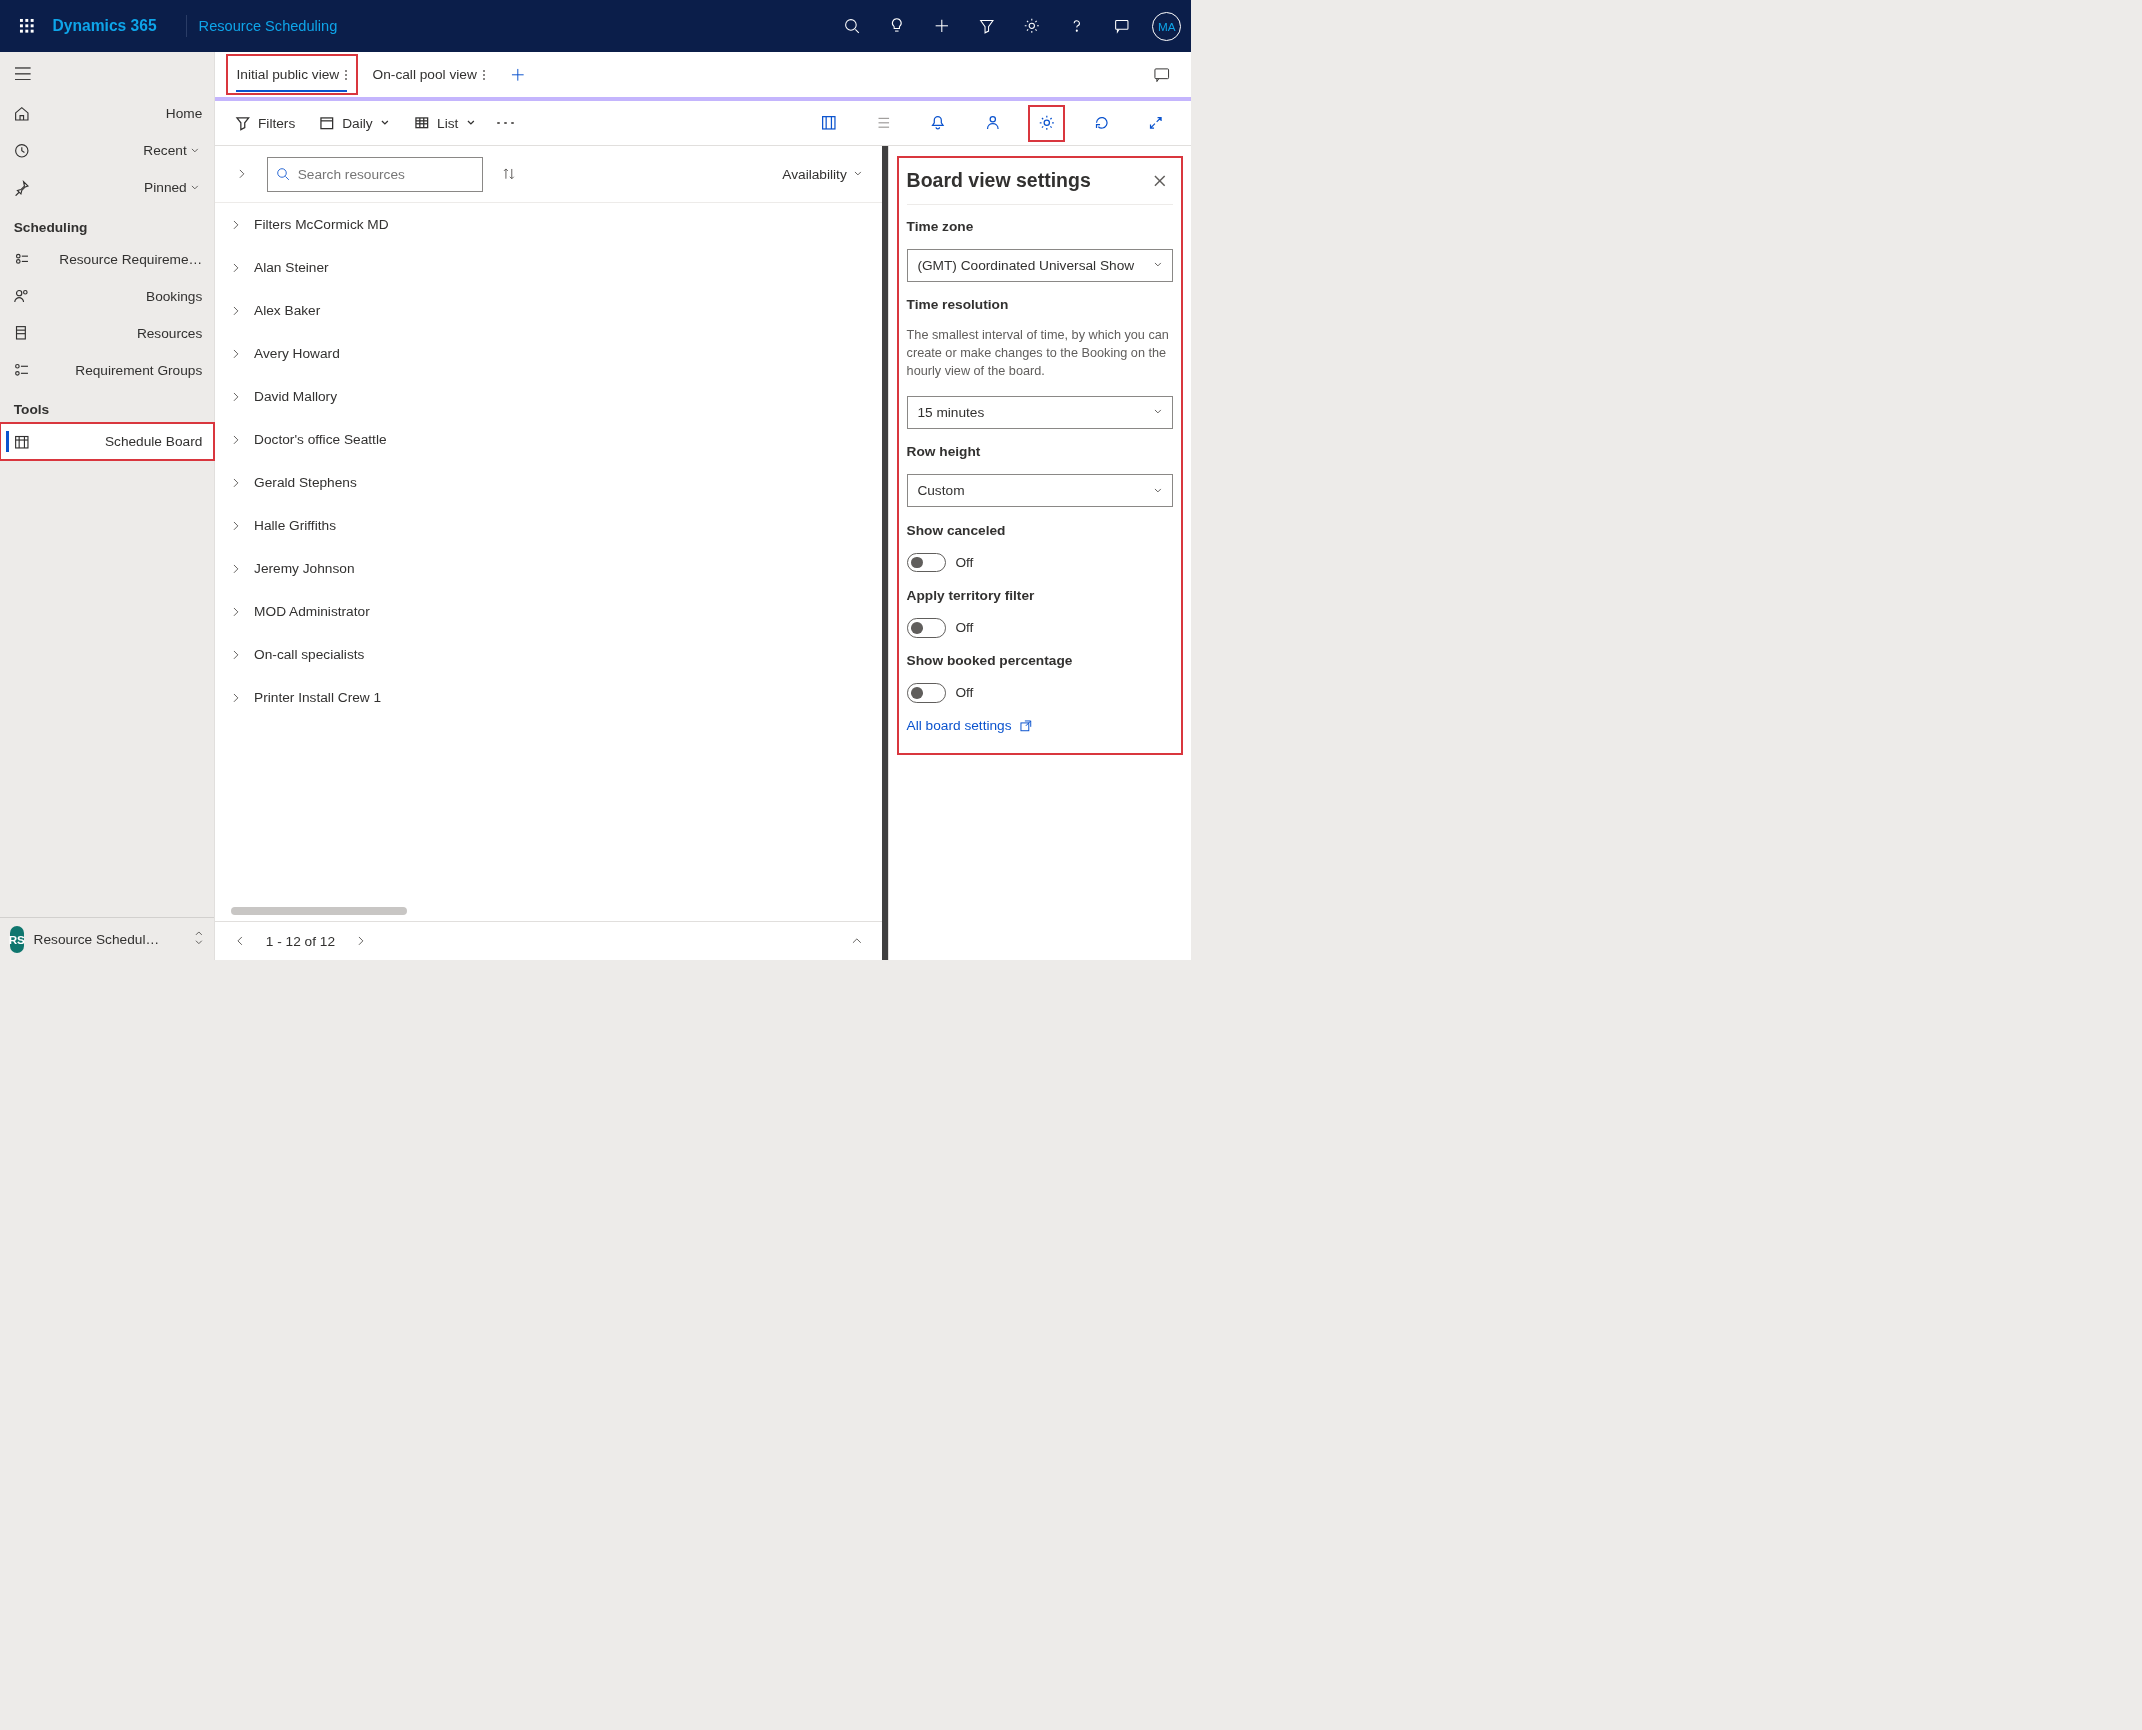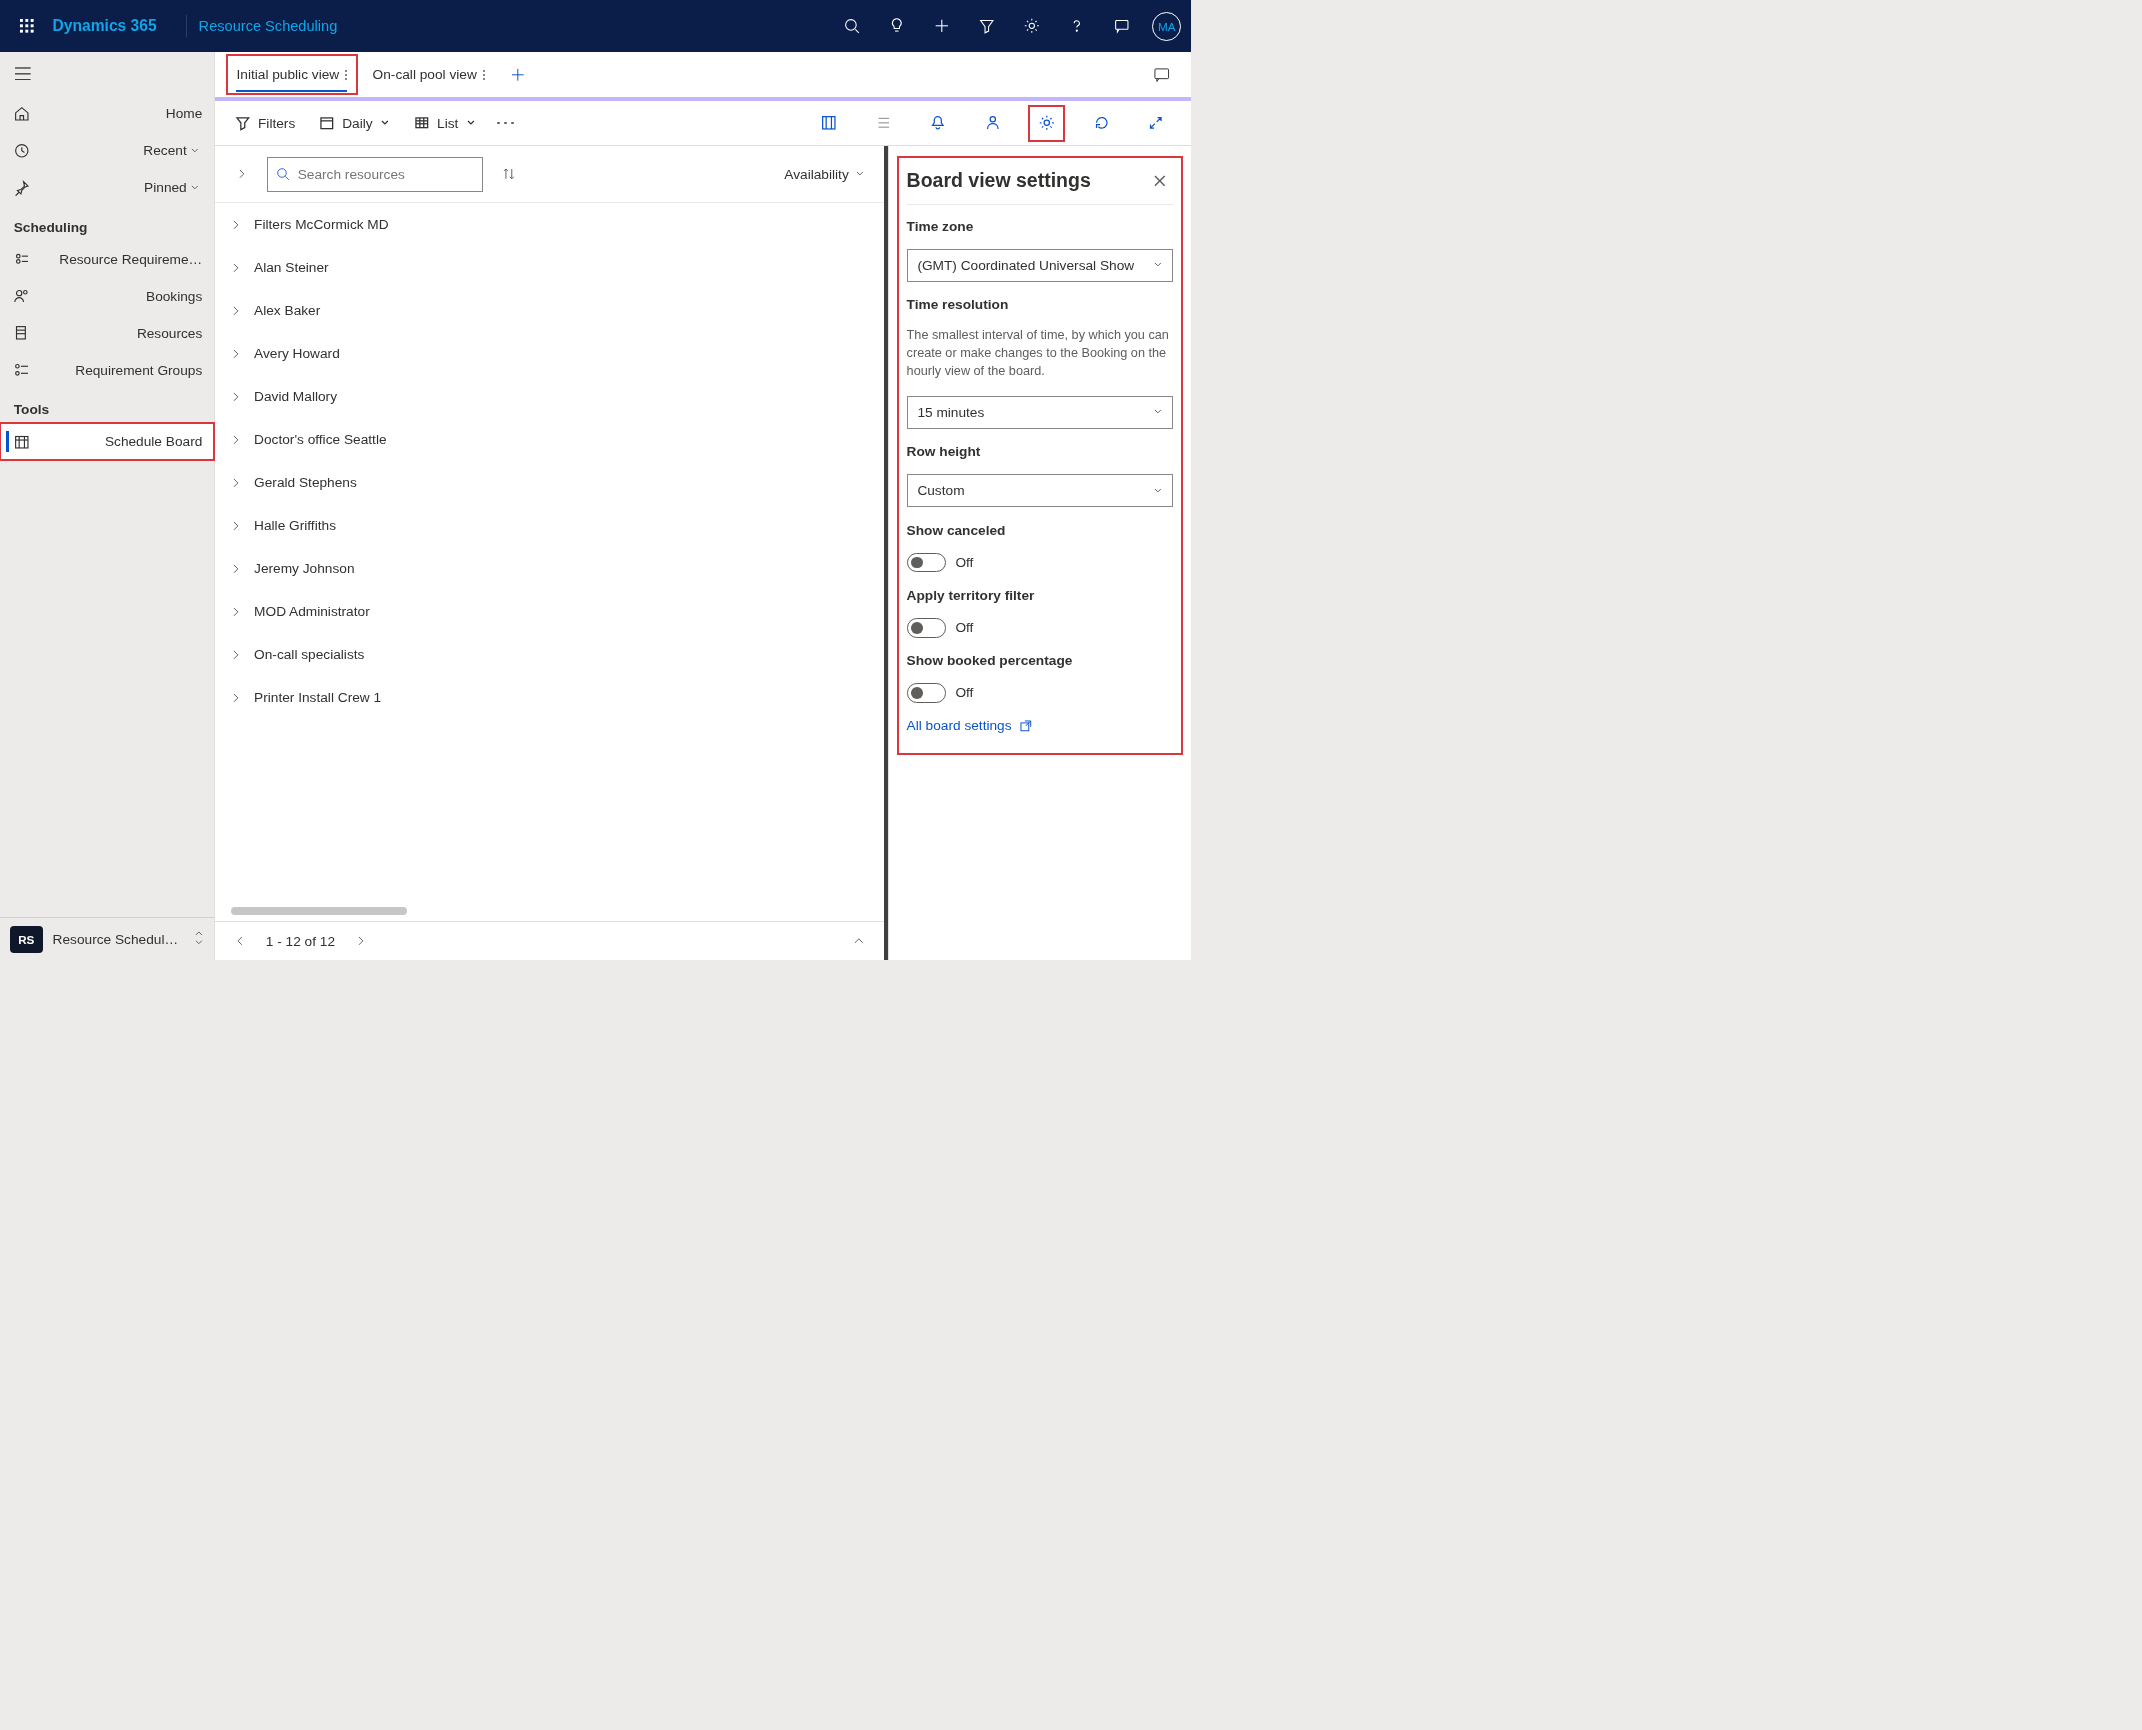--- a/index.html
+++ b/index.html
@@ -29,21 +29,21 @@
   .navitem.selected { background: #fff; }
   .navitem.selected::before { content:""; position:absolute; left:5.9px; top:7.8px; bottom:7.8px; width:2.9px; background:#0b53ce; }
   .navicon { width: 19.5px; height: 19.5px; margin-right: 11.7px; display:flex; align-items:center; justify-content:center; }
   .navicon svg { stroke:#323130; fill:none; stroke-width:1.3; }
   .navlabel { flex:1; white-space: nowrap; overflow: hidden; text-overflow: ellipsis; }
   .navchev { width:15.6px; display:flex; align-items:center; justify-content:center; }
   .navchev svg { stroke:#605e5c; fill:none; }
   .grouplabel { padding: 13.7px 13.7px 5.9px; font-weight: 600; font-size: 13.7px; color:#323130; }
   .sidebar .fill { flex:1; }
   .sidefooter { height: 43px; border-top: 1px solid #d2d0ce; display:flex; align-items:center; padding: 0 9.8px; gap:9.8px; cursor:pointer; }
-  .appsq { width:33px; height:27px; background:#0f172a; color:#fff; font-size:11.7px; font-weight:600; display:flex; align-items:center; justify-content:center; border-radius:4px;}
+  .appsq { width:14px; height:27px; background:#0f766e; color:#fff; font-size:11.7px; font-weight:600; display:flex; align-items:center; justify-content:center; border-radius:12px;}
   .sidefooter .lbl { flex:1; white-space:nowrap; overflow:hidden; text-overflow:ellipsis; }
   .updown svg { stroke:#605e5c; fill:none; }
 
   .redbox { outline: 2px solid #d9363e; outline-offset: -1px; }
 
   
   .main { flex:1; background:#fff; display:flex; flex-direction:column; min-width:0; position:relative; }
 
   
   .tabsrow { height: 49px; border-bottom: 4px solid #c4b5fd; display:flex; align-items:center; padding: 0 11.7px; gap: 5.9px; }
@@ -66,21 +66,21 @@
   .ticon { width:35px; height:35px; display:flex; align-items:center; justify-content:center; cursor:pointer; }
   .ticon svg { stroke:#0b53ce; fill:none; stroke-width:1.4; }
   .ticon.gray svg { stroke:#a19f9d; }
   .tmore { display:flex; gap:3.9px; align-items:center; cursor:pointer; }
   .tmore span { width:2.9px; height:2.9px; background:#605e5c; border-radius:50%; display:block; }
 
   
   .contentrow { flex:1; display:flex; min-height:0; }
 
   
-  .resourcepanel { flex:1; display:flex; flex-direction:column; border-right: 4px solid #404040; min-width:0;}
+  .resourcepanel { flex:1; display:flex; flex-direction:column; border-right: 6px solid #404040; min-width:0;}
   .searchrow { height:57px; display:flex; align-items:center; padding: 0 13.7px; gap:11.7px; border-bottom:1px solid #edebe9;}
   .chevsmall { width:27px; display:flex; align-items:center; justify-content:center; cursor:pointer;}
   .chevsmall svg { stroke:#605e5c; fill:none; }
   .searchbox { flex: 0 0 215px; height:35px; border:1px solid #8a8886; display:flex; align-items:center; padding: 0 7.8px; gap:7.8px; background:#fff;}
   .searchbox svg { stroke:#0b53ce; fill:none; }
   .searchbox input { border:none; outline:none; flex:1; font-size:13.7px; color:#605e5c; background:transparent;}
   .sortic { width:27px; display:flex; align-items:center; justify-content:center; cursor:pointer; }
   .sortic svg { stroke:#605e5c; fill:none; }
   .availdd { display:flex; align-items:center; gap:5.9px; cursor:pointer; margin-left:auto; padding-right: 5.9px;}
 

